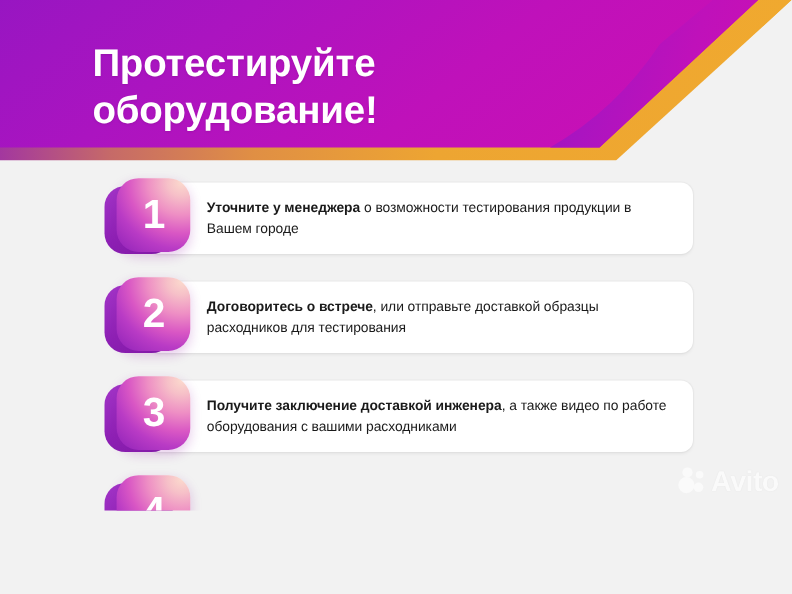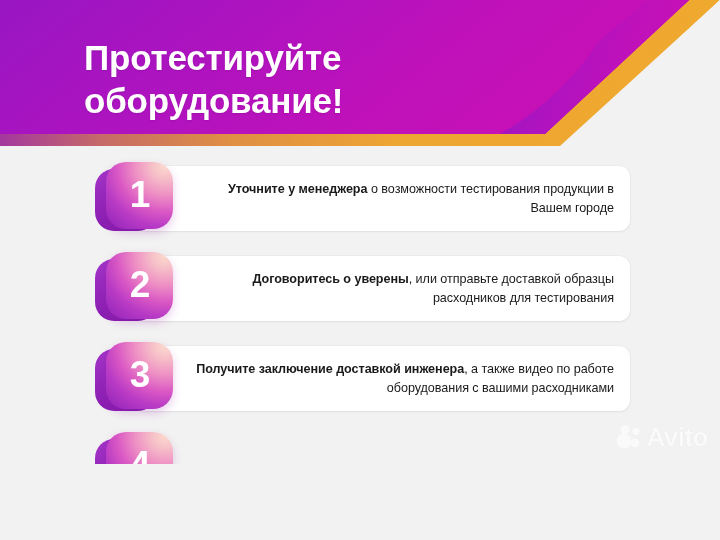--- a/index.html
+++ b/index.html
@@ -84,21 +84,20 @@
     align-items: center;
   }
 
   .step-text {
     padding-left: 53px;
     padding-right: 16px;
     font-size: 12.6px;
     line-height: 1.47;
     color: #1a1a1a;
     letter-spacing: -0.05px;
-    text-align: right;
   }
 
   .step-text b { font-weight: bold; }
 
   
   .badge {
     position: absolute;
     left: 95px;
     top: 0;
     width: 78px;
@@ -209,21 +208,21 @@
         <div class="badge-back"></div>
         <div class="badge-front">
           <span class="badge-num">1</span>
         </div>
       </div>
     </div>
 
     <div class="step">
       <div class="step-card">
         <div class="step-text">
-          <b>Договоритесь о уверены</b><span>, или отправьте доставкой образцы расходников для тестирования</span>
+          <b>Договоритесь о встрече</b><span>, или отправьте доставкой образцы расходников для тестирования</span>
         </div>
       </div>
       <div class="badge">
         <div class="badge-back"></div>
         <div class="badge-front">
           <span class="badge-num">2</span>
         </div>
       </div>
     </div>
 

